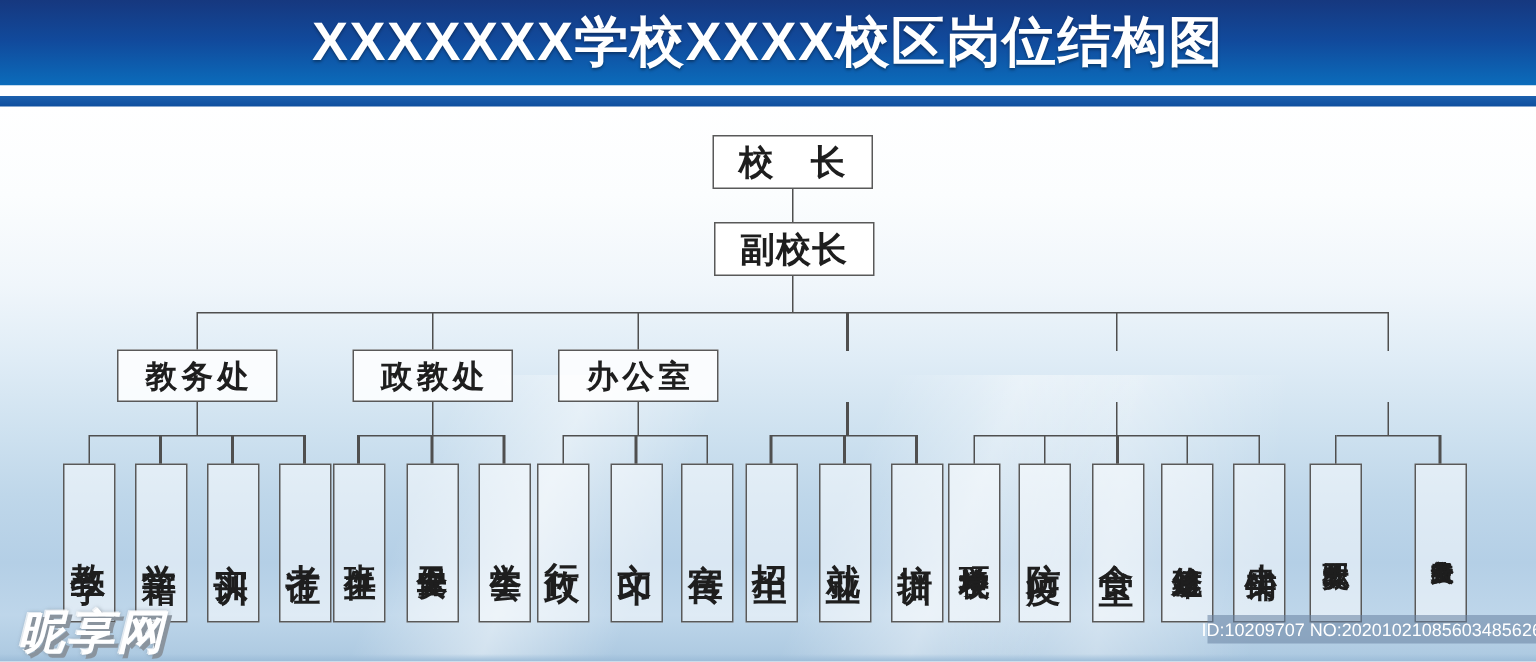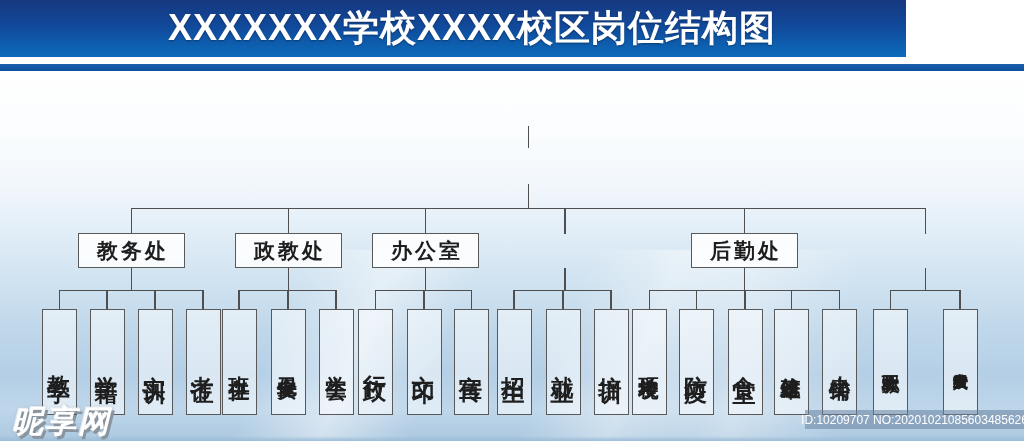--- a/index.html
+++ b/index.html
@@ -4,23 +4,23 @@
 <style>
   html,body{margin:0;padding:0;background:#dfe9f2;}
   .stage{
     position:relative;width:1024px;height:441px;overflow:hidden;
     font-family:"Liberation Sans","DejaVu Sans",sans-serif;
     background:linear-gradient(180deg,
       #ffffff 70px,#fbfdfe 130px,#f0f6fb 190px,#dfecf6 240px,
       #cfe2f0 285px,#bfd7ea 330px,#b4cfe6 375px,#bed6ea 410px,#abc8e0 441px);
   }
   
-  .banner{position:absolute;left:0;top:0;width:868px;height:57px;
+  .banner{position:absolute;left:0;top:0;width:1024px;height:57px;
     background:linear-gradient(180deg,#16387f 0%,#114a9c 48%,#0b6cbb 100%);
-    display:flex;align-items:center;justify-content:center;padding-left:38px;}
+    display:flex;align-items:center;justify-content:center;}
   .banner-title{color:#ffffff;font-size:36px;font-weight:900;letter-spacing:1px;
     text-shadow:0 1px 2px rgba(0,0,0,.35);white-space:nowrap;}
   .white-band{position:absolute;left:0;top:57px;width:1024px;height:7px;background:#ffffff;}
   .stripe{position:absolute;left:0;top:64px;width:1024px;height:7px;
     background:linear-gradient(180deg,#1c60ad 0%,#0f4f9f 100%);}
   
   .waves{position:absolute;left:0;top:250px;width:1024px;height:191px;pointer-events:none;
     background:
       linear-gradient(112deg,rgba(255,255,255,0) 28%,rgba(255,255,255,.45) 36%,rgba(255,255,255,0) 44%,
         rgba(255,255,255,0) 54%,rgba(255,255,255,.38) 62%,rgba(255,255,255,0) 70%),
@@ -102,25 +102,26 @@
       <div class="line" style="left: 610.25px; top: 289.5px; width: 1.5px; height: 20px;"></div>
       <div class="line" style="left: 648.75px; top: 289.5px; width: 1.5px; height: 20px;"></div>
       <div class="line" style="left: 695.75px; top: 289.5px; width: 1.5px; height: 20px;"></div>
       <div class="line" style="left: 744.25px; top: 289.5px; width: 1.5px; height: 20px;"></div>
       <div class="line" style="left: 790.75px; top: 289.5px; width: 1.5px; height: 20px;"></div>
       <div class="line" style="left: 838.75px; top: 289.5px; width: 1.5px; height: 20px;"></div>
       <div class="line" style="left: 889.75px; top: 289.5px; width: 1.5px; height: 20px;"></div>
       <div class="line" style="left: 959.25px; top: 289.5px; width: 1.5px; height: 20px;"></div>
     </div>
 
+  <div class="node top-node" style="left:475px;top:90px">校　长</div>
+  <div class="node top-node" style="left:476px;top:148px">副校长</div>
 
   <div class="node dept-node" style="left:235px">政教处</div>
   <div class="node dept-node" style="left:78px">教务处</div>
   <div class="node dept-node" style="left:372px">办公室</div>
-  <div class="node dept-node" style="left:691px">后勤处</div>
 
   <div class="node leaf-node sz2" style="left:42px">教学</div>
   <div class="node leaf-node sz2" style="left:89.5px">学籍</div>
   <div class="node leaf-node sz2" style="left:137.5px">实训</div>
   <div class="node leaf-node sz2" style="left:185.5px">考证</div>
   <div class="node leaf-node sz3" style="left:221.5px">班主任</div>
   <div class="node leaf-node sz4" style="left:270.5px">保卫安全</div>
   <div class="node leaf-node sz3" style="left:318.5px">学生会</div>
   <div class="node leaf-node sz2" style="left:358px">行政</div>
   <div class="node leaf-node sz2" style="left:406.5px">文印</div>

